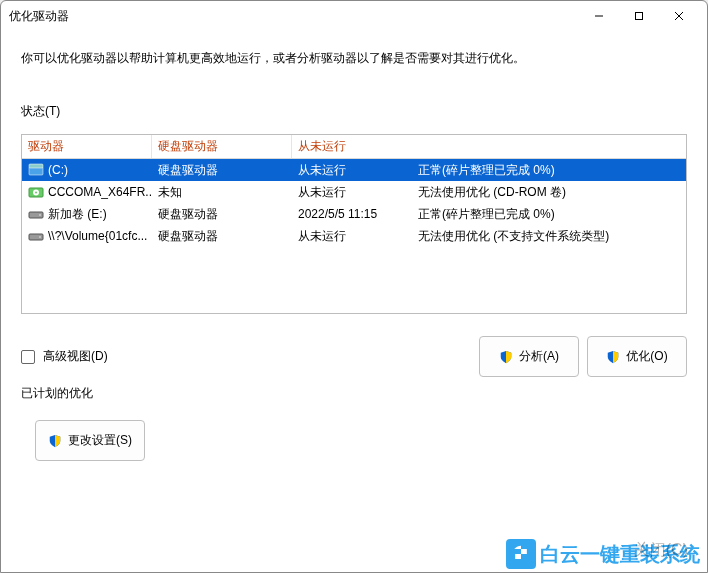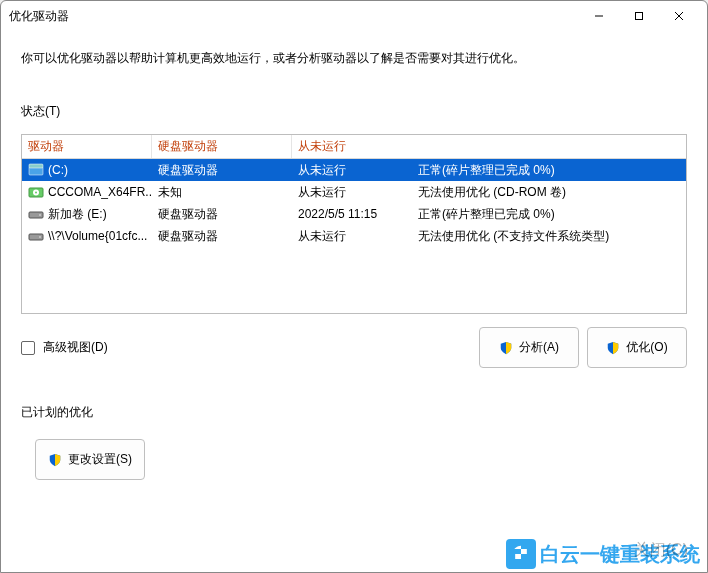--- a/index.html
+++ b/index.html
@@ -17,26 +17,26 @@
   .th:last-child { border-right: none; }
   .col-drive { width: 130px; }
   .col-media { width: 140px; }
   .col-last { width: 120px; }
   .col-status { flex: 1; }
   .row { display: flex; height: 22px; align-items: center; }
   .row.selected { background: #0a64d1; color: #fff; }
   .cell { padding: 0 6px; font-size: 12px; white-space: nowrap; overflow: hidden; text-overflow: ellipsis; }
   .drive-cell { display: flex; align-items: center; gap: 4px; }
   .drv-icon { width: 16px; height: 14px; display: inline-flex; align-items: center; justify-content: center; }
-  .below-table { display: flex; align-items: center; margin-top: 5px; gap: 8px; }
+  .below-table { display: flex; align-items: center; margin-top: 14px; gap: 8px; }
   .checkbox { width: 14px; height: 14px; border: 1px solid #666; border-radius: 2px; display: inline-block; }
   .below-table .spacer { flex: 1; }
   .btn { min-width: 100px; height: 41px; border: 1px solid #bfbfbf; border-radius: 4px; background: #fdfdfd; display: inline-flex; align-items: center; justify-content: center; gap: 6px; font-size: 12px; cursor: default; padding: 0 12px; }
   .shield { width: 14px; height: 14px; display: inline-block; }
-  .sched-title { margin-top: 28px; margin-bottom: 10px; }
+  .sched-title { margin-bottom: 10px; }
   .sched-box { padding-left: 14px; display: flex; }
   .sched-text { flex: 1; }
   .sched-text .t1 { font-weight: bold; margin-bottom: 6px; }
   .sched-text .t2 { margin-bottom: 6px; }
   .watermark { position: absolute; right: 8px; bottom: 4px; display: flex; align-items: center; gap: 4px; opacity: 0.95; }
   .watermark .logo { width: 30px; height: 30px; background: #28a3ef; border-radius: 4px; display: flex; align-items: center; justify-content: center; color: #fff; font-size: 18px; font-weight: bold; }
   .watermark .txt { color: #2aa3ef; font-size: 20px; font-weight: bold; line-height: 1; }
   .watermark .sub { color: #2aa3ef; font-size: 10px; }
   .close-line { position: absolute; right: 20px; bottom: 12px; }
   svg { display: block; }

